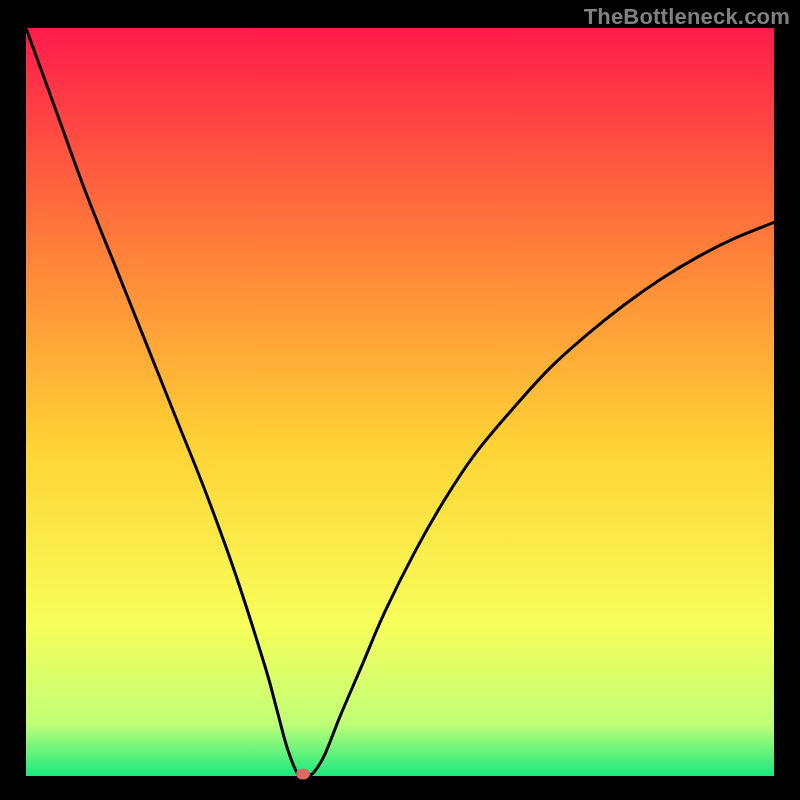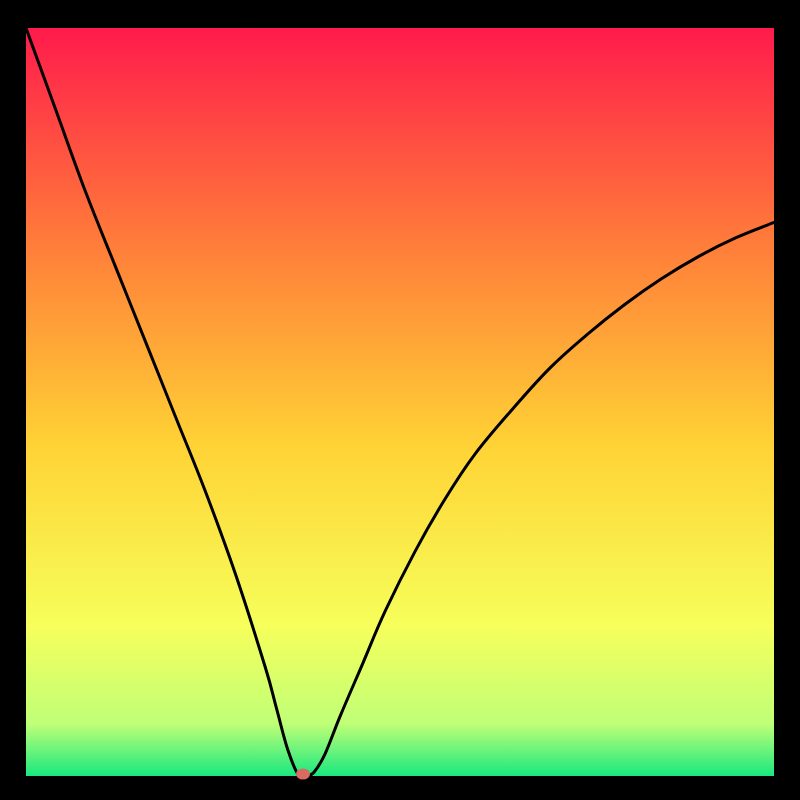--- a/index.html
+++ b/index.html
@@ -46,20 +46,21 @@
     border-radius: 50%;
     background: #da6b63;
     transform: translate(-50%, -50%);
   }
 </style>
 </head>
 <body>
 
 <div class="frame">
 
+  <div class="watermark">TheBottleneck.com</div>
 
   <div class="plot-area">
     <svg viewBox="0 0 748 748" preserveAspectRatio="none">
       <defs>
         <linearGradient id="bg-grad" x1="0" y1="0" x2="0" y2="1">
           <stop offset="0" stop-color="#ff1b4b"></stop>
           <stop offset="0.28" stop-color="#ff7a3a"></stop>
           <stop offset="0.56" stop-color="#ffd335"></stop>
           <stop offset="0.80" stop-color="#f6ff5b"></stop>
           <stop offset="0.93" stop-color="#c0ff77"></stop>

